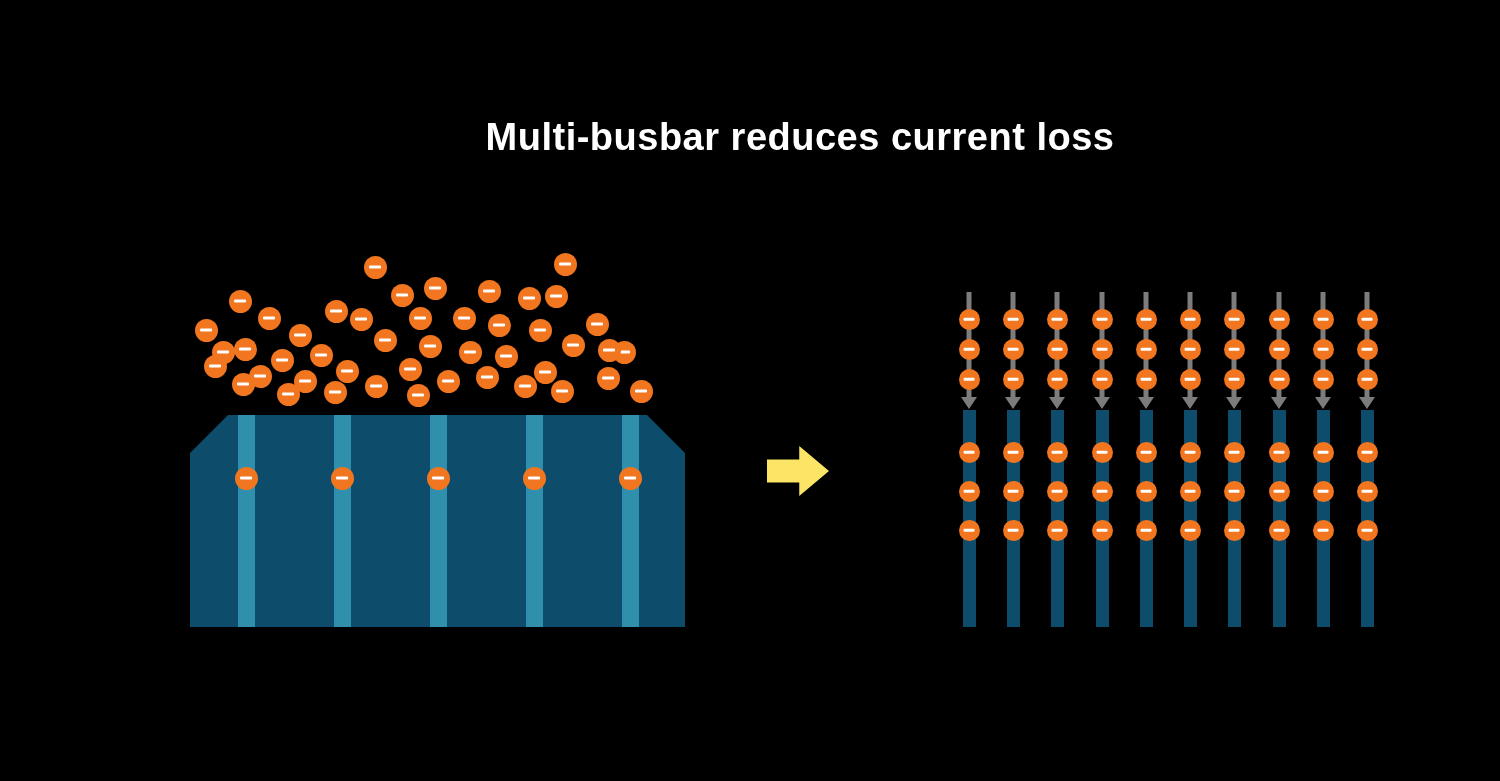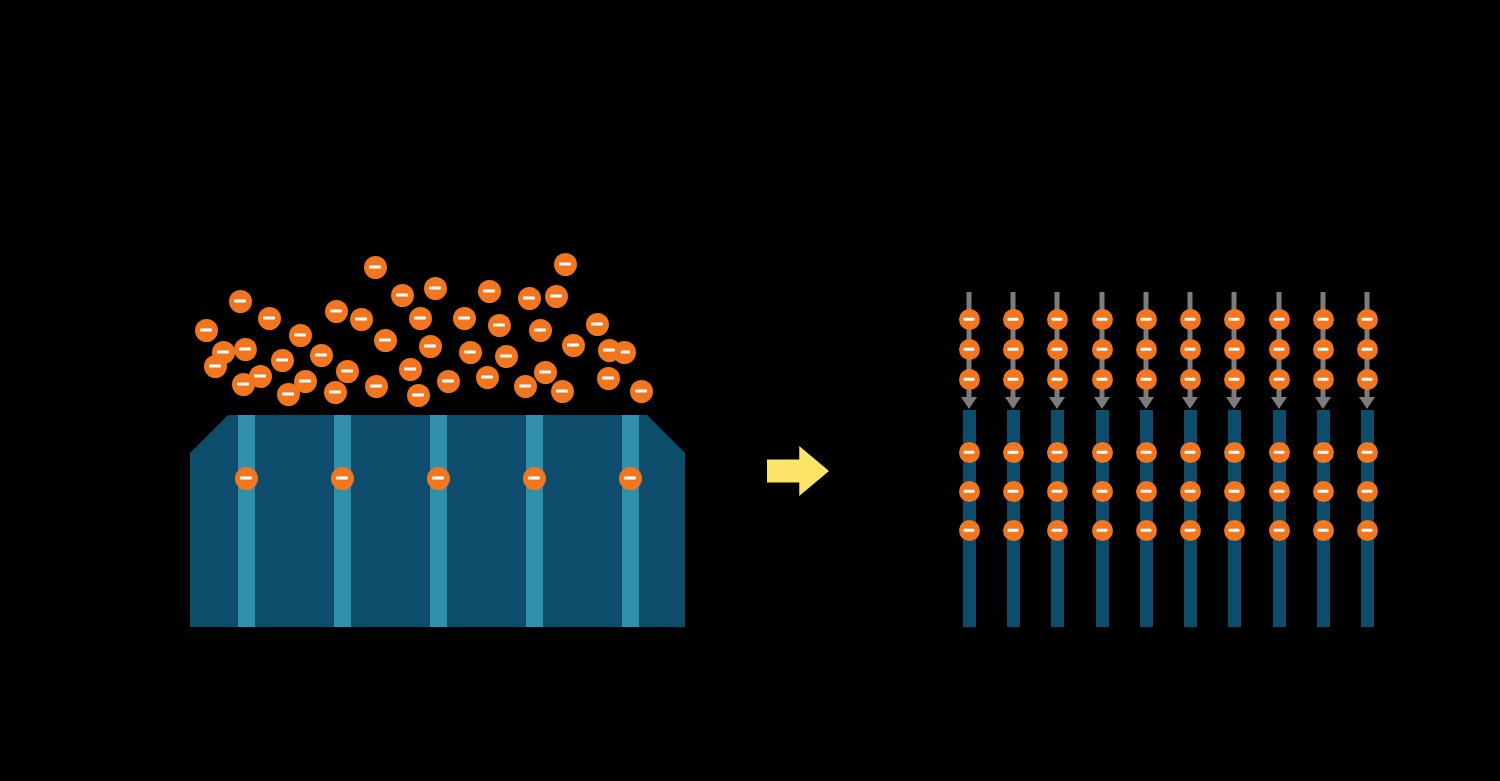--- a/index.html
+++ b/index.html
@@ -84,20 +84,21 @@
     height: 0;
     border-left: 8px solid transparent;
     border-right: 8px solid transparent;
     border-top: 12px solid var(--gray);
   }
 </style>
 </head>
 <body>
 
 <div class="canvas" id="canvas" style="--background: #000000; --cell: #0e4c6b; --busbar: #2f8fad; --electron: #f1761f; --minus: #ffffff; --yellow: #fbe466; --gray: #7c7c7c;">
+  <h1 class="title">Multi-busbar reduces current loss</h1>
 <div class="cell" style="left: 190px; top: 415px; width: 495px; height: 212px;">
       <div class="busbar" style="left: 47.5px; width: 17px;"></div>
       <div class="busbar" style="left: 143.5px; width: 17px;"></div>
       <div class="busbar" style="left: 239.5px; width: 17px;"></div>
       <div class="busbar" style="left: 335.5px; width: 17px;"></div>
       <div class="busbar" style="left: 431.5px; width: 17px;"></div>
     </div>
     <div class="electron" style="left: 363.5px; top: 255.5px; width: 23px; height: 23px;"></div>
     <div class="electron" style="left: 553.5px; top: 252.5px; width: 23px; height: 23px;"></div>
     <div class="electron" style="left: 228.5px; top: 289.5px; width: 23px; height: 23px;"></div>

